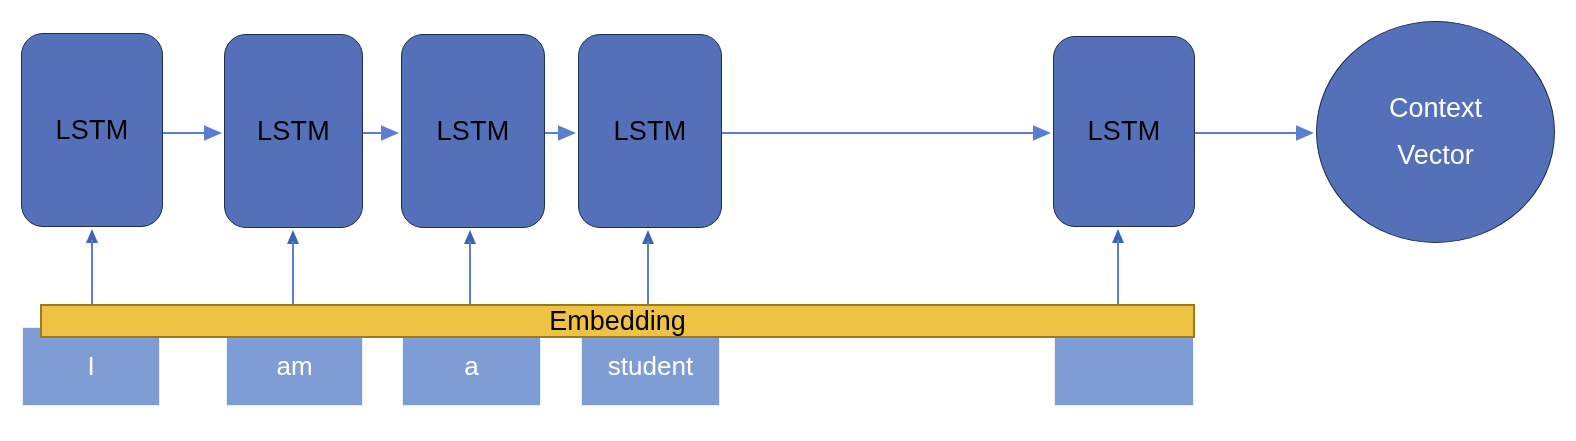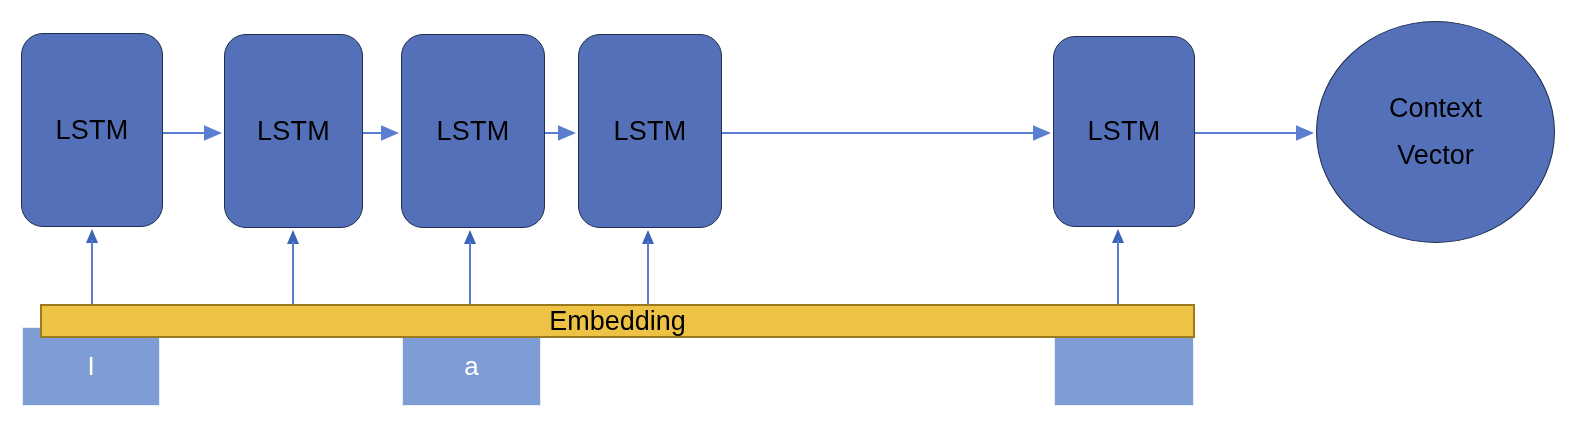--- a/index.html
+++ b/index.html
@@ -61,21 +61,21 @@
   .context-circle {
     position: absolute;
     box-sizing: border-box;
     background: #5470b8;
     border: 1.6px solid #1f2f4d;
     border-radius: 50%;
     display: flex;
     flex-direction: column;
     align-items: center;
     justify-content: center;
-    color: #000000;
+    color: #ffffff;
     font-size: 27px;
     line-height: 1.3;
     font-family: "Liberation Sans", sans-serif;
     z-index: 5;
     gap: 12px;
   }
   .conn-svg {
     position: absolute;
     left: 0;
     top: 0;
@@ -165,20 +165,26 @@
       <line x1="293" y1="290" x2="293" y2="256" stroke="#5b7fd0" stroke-width="2"></line>
       <line x1="470" y1="290" x2="470" y2="256" stroke="#5b7fd0" stroke-width="2"></line>
       <line x1="648" y1="290" x2="648" y2="256" stroke="#5b7fd0" stroke-width="2"></line>
       <line x1="1118" y1="290" x2="1118" y2="256" stroke="#5b7fd0" stroke-width="2"></line>
     </g>
   </svg>
 
   <div class="word-box" style="left:22px; top:327px; width:138px; height:79px;">
     <span>I</span>
   </div>
+  <div class="word-box" style="left:226px; top:327px; width:137px; height:79px;">
+    <span>am</span>
+  </div>
   <div class="word-box" style="left:402px; top:327px; width:139px; height:79px;">
     <span>a</span>
+  </div>
+  <div class="word-box" style="left:581px; top:327px; width:139px; height:79px;">
+    <span>student</span>
   </div>
   <div class="word-box" style="left:1054px; top:327px; width:140px; height:79px;">
     <span></span>
   </div>
 
 </div>
 
 </body></html>

